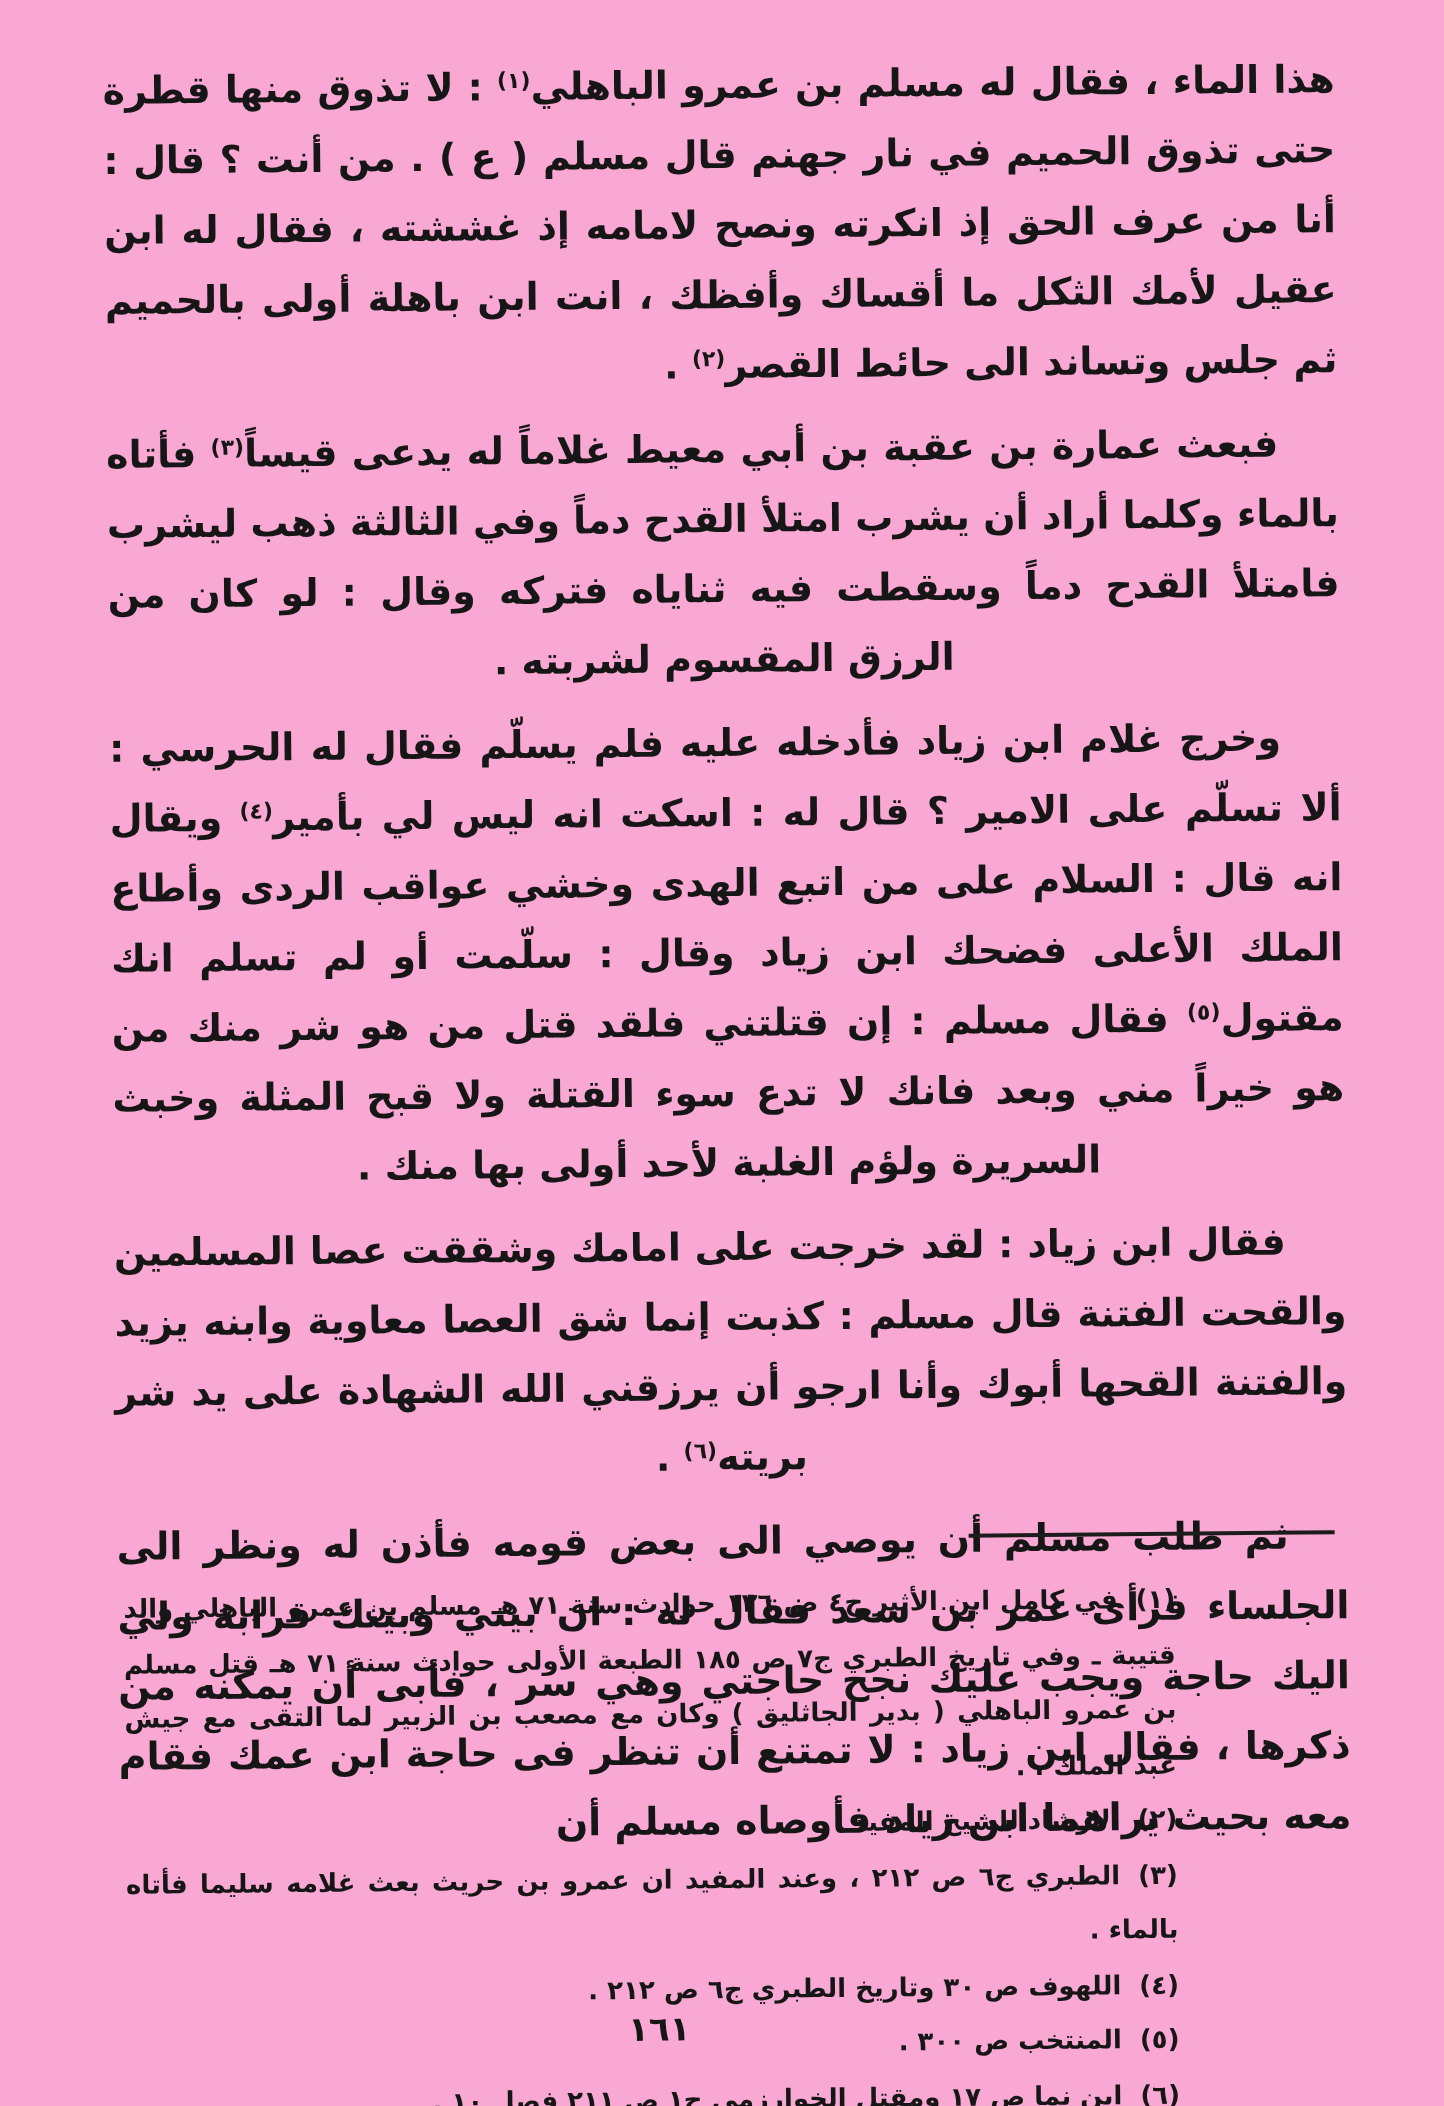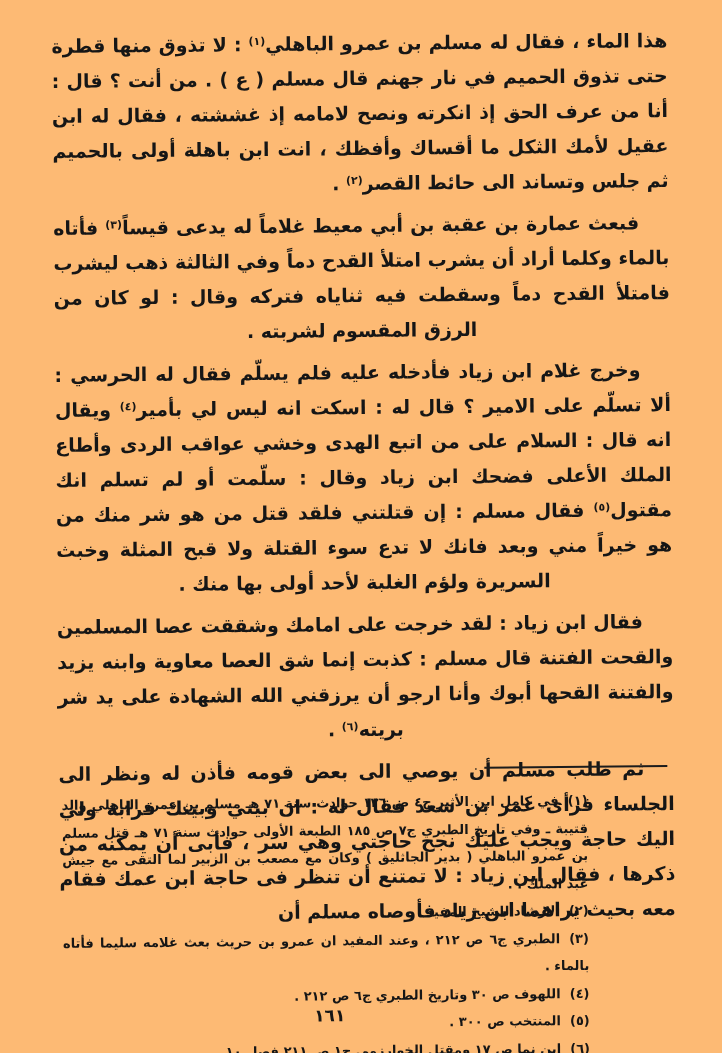--- a/index.html
+++ b/index.html
@@ -1,19 +1,19 @@
 <!DOCTYPE html>
 <html lang="ar" dir="rtl"><head>
 <meta charset="utf-8">
 <style>
   html,body{margin:0;padding:0;}
   .page{
     position:relative;
     width:722px;height:1053px;
-    background:#fdba74;
+    background:#f9a8d4;
     overflow:hidden;
     direction:rtl;
     color:#161616;
     font-family:"DejaVu Sans",sans-serif;
   }
   .scan{
     position:absolute;inset:0;
     transform:rotate(-0.55deg);
     transform-origin:50% 50%;
   }

